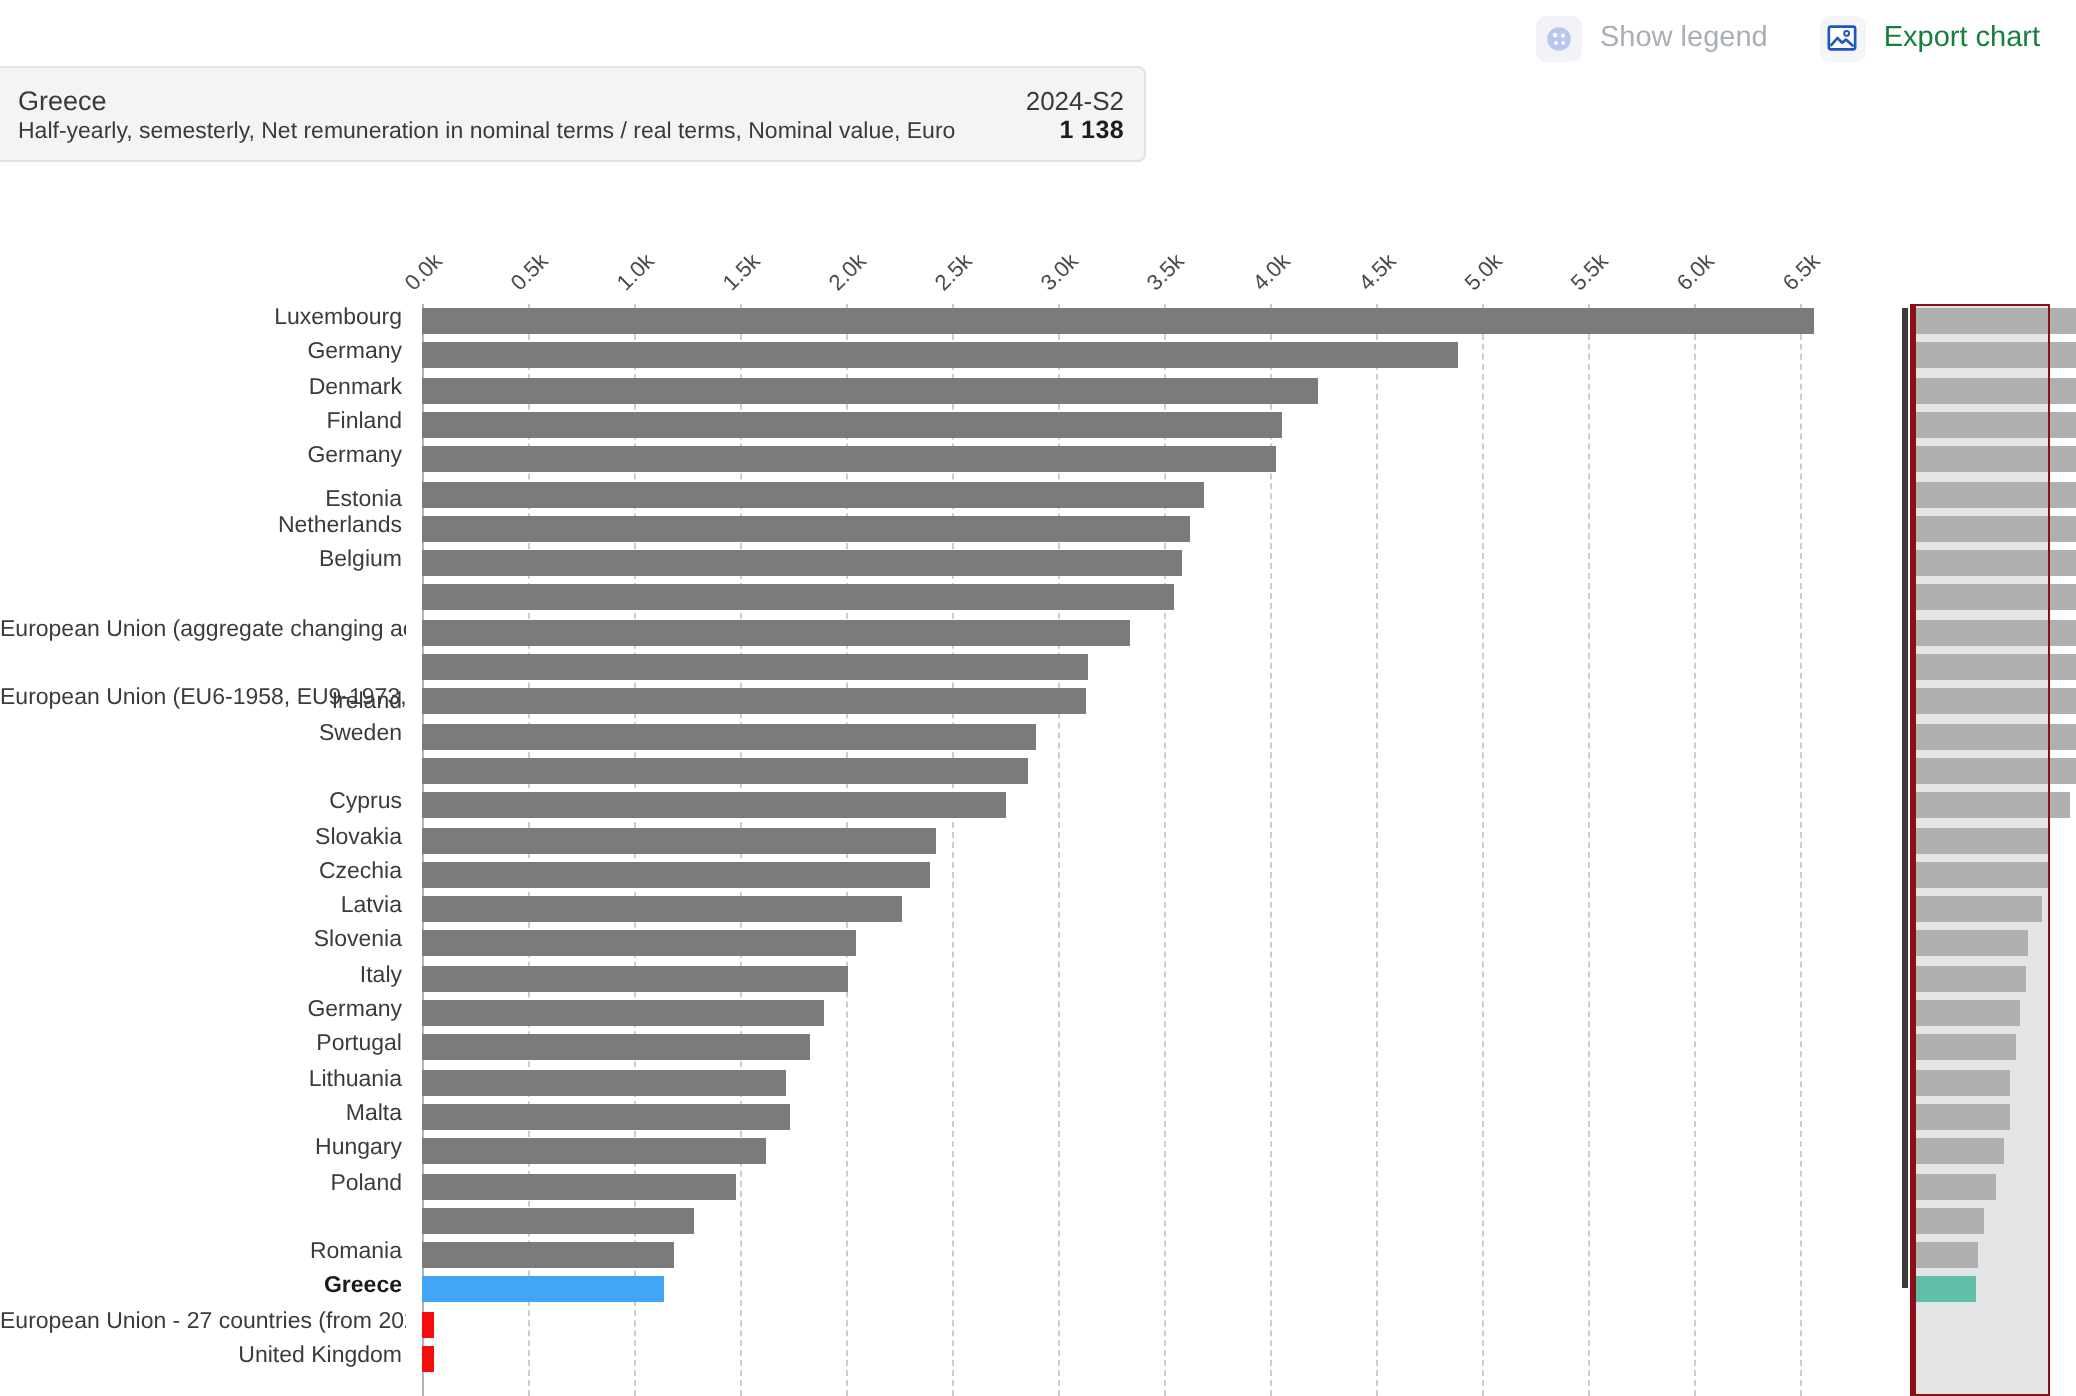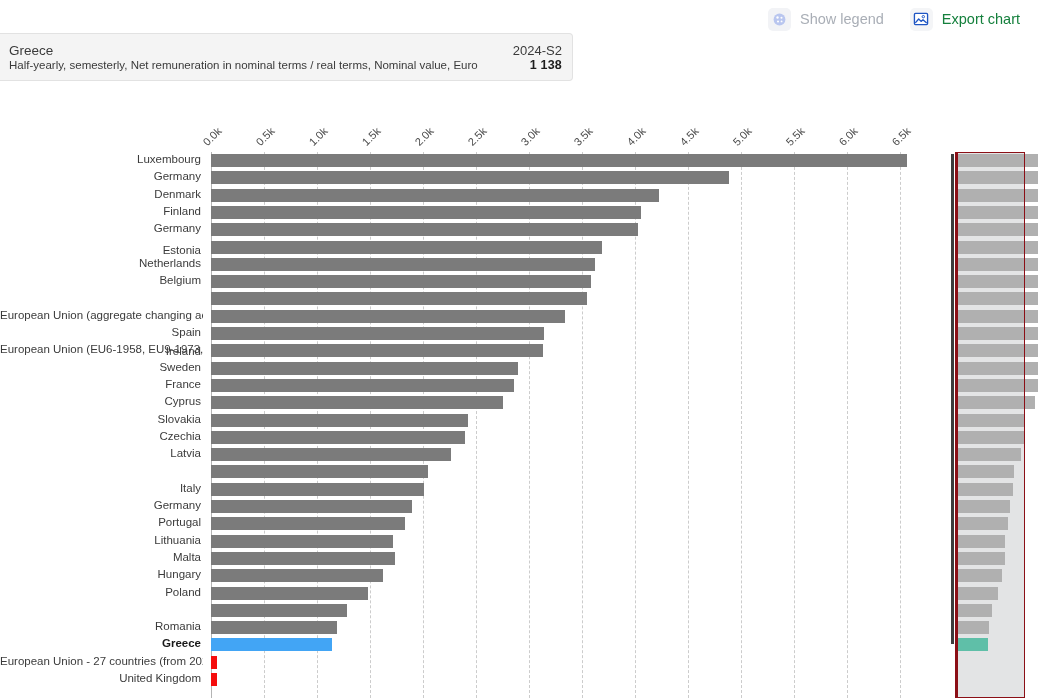--- a/index.html
+++ b/index.html
@@ -293,28 +293,27 @@
     <div class="ylabel" style="top: 0px;">Luxembourg</div>
     <div class="ylabel" style="top: 17.3px;">Germany</div>
     <div class="ylabel" style="top: 34.6px;">Denmark</div>
     <div class="ylabel" style="top: 51.9px;">Finland</div>
     <div class="ylabel" style="top: 69.2px;">Germany</div>
     <div class="ylabel" style="top: 91px; margin-left: 44px;">Estonia</div>
     <div class="ylabel" style="top: 103.8px;">Netherlands</div>
     <div class="ylabel" style="top: 121.1px;">Belgium</div>
     <div class="ylabel" style="top: 149px; margin-top: 43px;">Ireland</div>
     <div class="ylabel" style="top: 155.7px;">European Union (aggregate changing acc...</div>
-    <div class="ylabel" style="top: 173px;">Spain</div>
     <div class="ylabel" style="top: 190.3px;">European Union (EU6-1958, EU9-1973, E...</div>
     <div class="ylabel" style="top: 207.6px;">Sweden</div>
-    <div class="ylabel" style="top: 224.9px;">France</div>
     <div class="ylabel" style="top: 242.2px;">Cyprus</div>
     <div class="ylabel" style="top: 259.5px;">Slovakia</div>
     <div class="ylabel" style="top: 276.8px;">Czechia</div>
     <div class="ylabel" style="top: 294.1px;">Latvia</div>
+    <div class="ylabel" style="top: 311.4px;">Slovenia</div>
     <div class="ylabel" style="top: 328.7px;">Italy</div>
     <div class="ylabel" style="top: 346px;">Germany</div>
     <div class="ylabel" style="top: 363.3px;">Portugal</div>
     <div class="ylabel" style="top: 397.9px;">Malta</div>
     <div class="ylabel" style="top: 380.6px;">Lithuania</div>
     <div class="ylabel" style="top: 432.5px;">Poland</div>
     <div class="ylabel" style="top: 415.2px;">Hungary</div>
     <div class="ylabel" style="top: 467.1px;">Romania</div>
     <div class="ylabel bold" style="top: 484.4px;">Greece</div>
     <div class="ylabel" style="top: 501.7px;">European Union - 27 countries (from 2020)</div>

